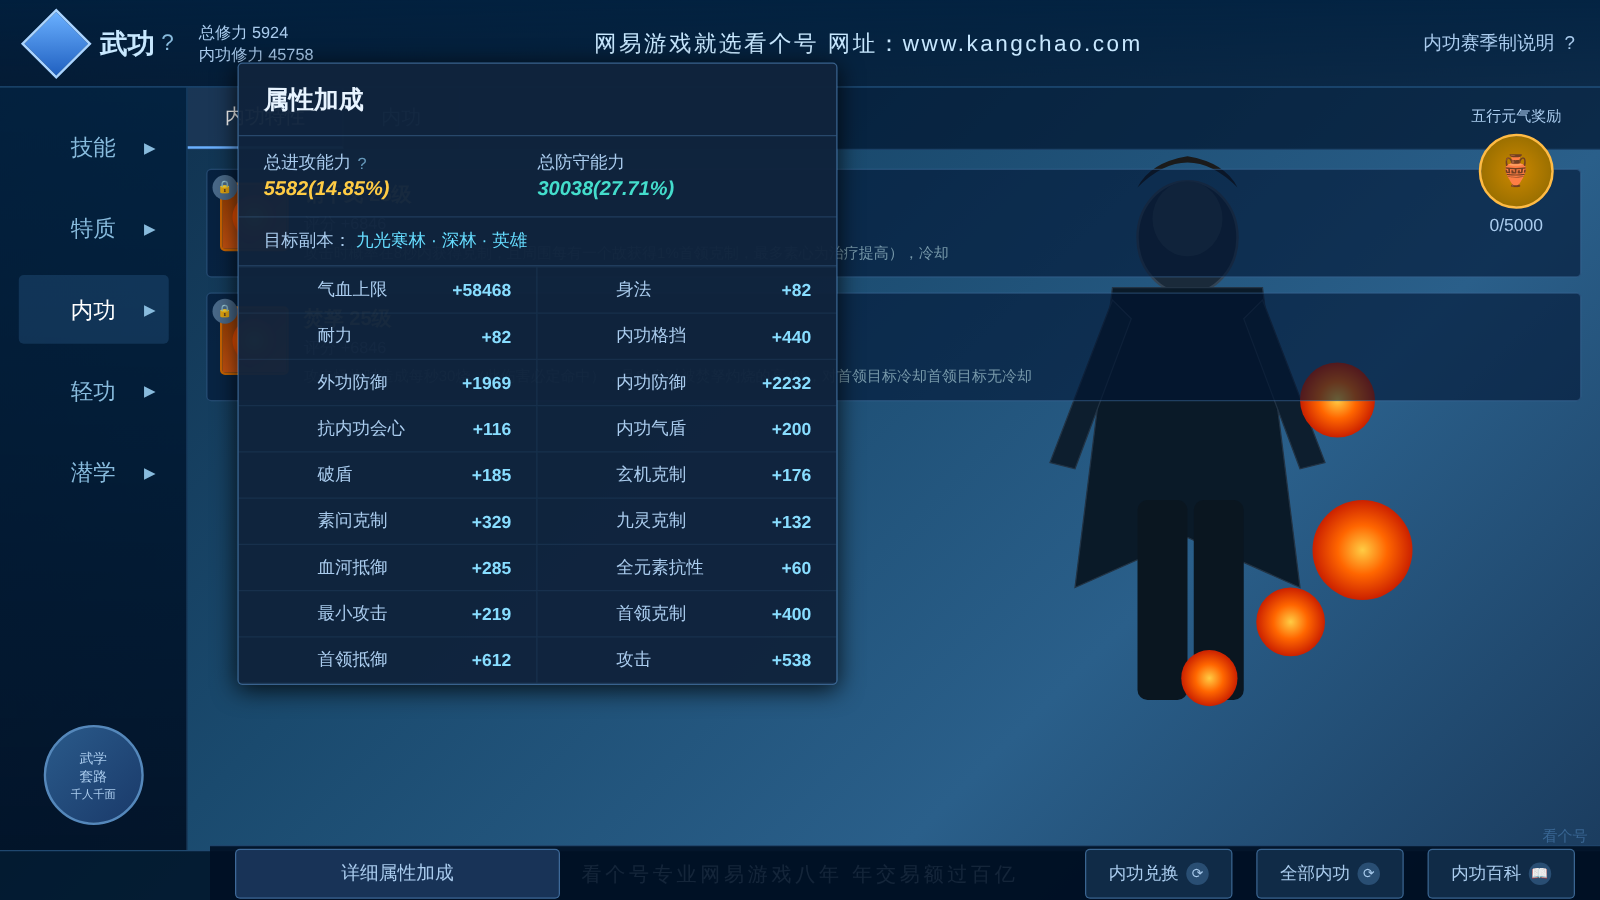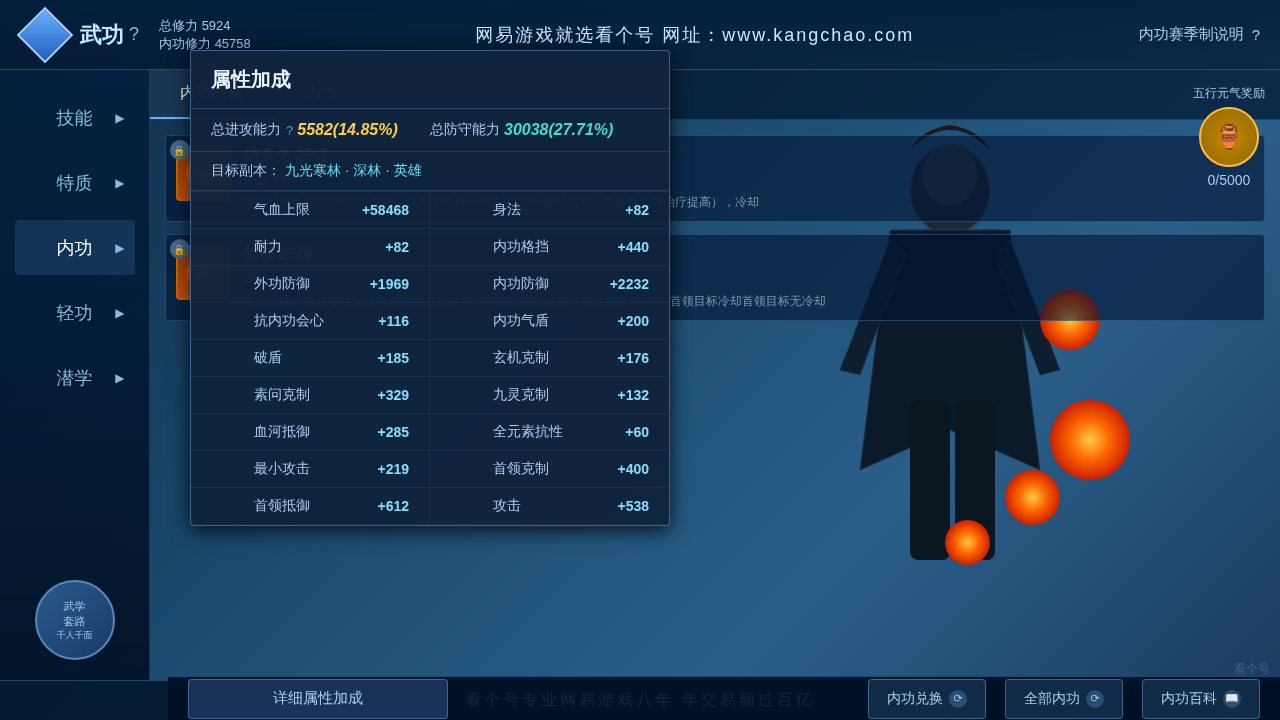--- a/index.html
+++ b/index.html
@@ -316,21 +316,21 @@
 
     .popup-stats-header {
       display: grid;
       grid-template-columns: 1fr 1fr;
       padding: 12px 20px;
       border-bottom: 1px solid rgba(100,160,220,0.2);
     }
 
     .stat-group {
       display: flex;
-      flex-direction: row;
+      flex-direction: column;
       gap: 4px;
     }
 
     .stat-label {
       color: #aaccee;
       font-size: 14px;
       display: flex;
       align-items: center;
       gap: 5px;
     }
@@ -450,21 +450,21 @@
       background: rgba(100,160,220,0.3);
       display: flex;
       align-items: center;
       justify-content: center;
       font-size: 11px;
     }
 
     
     .right-panel {
       position: absolute;
-      right: 0;
+      right: 16px;
       top: 70px;
       width: 200px;
       bottom: 100px;
       z-index: 4;
       display: flex;
       flex-direction: column;
       align-items: flex-end;
       padding: 15px;
       gap: 15px;
     }

